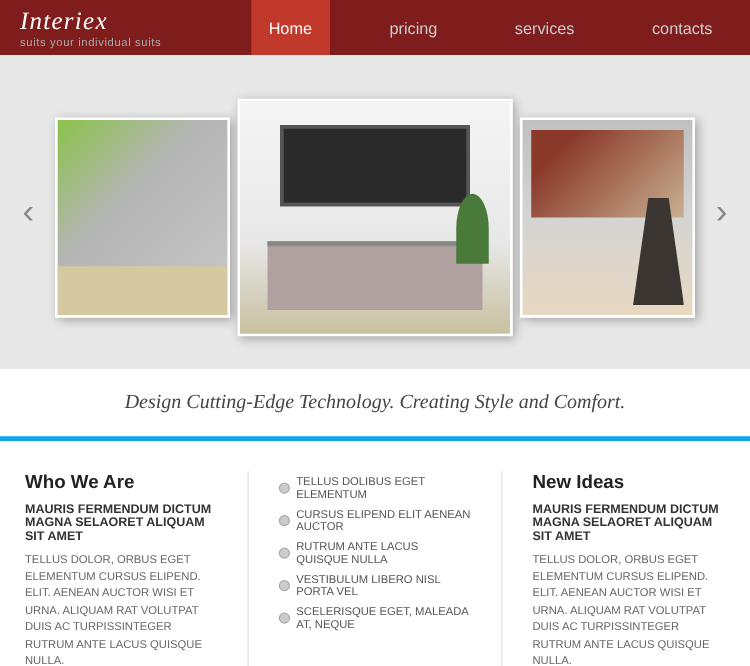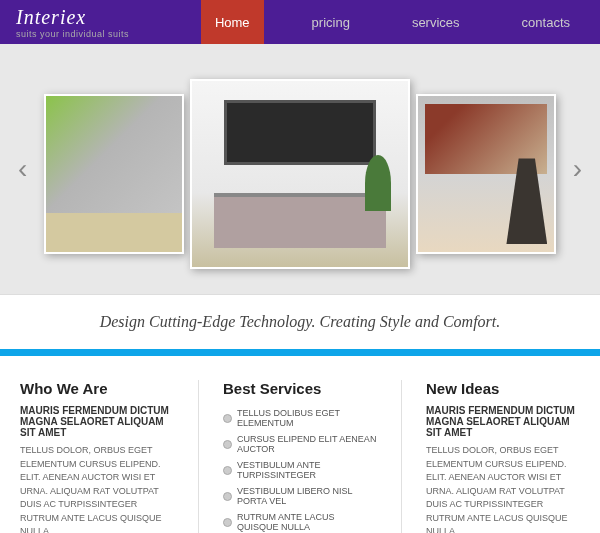--- a/index.html
+++ b/index.html
@@ -2,21 +2,21 @@
 <html><head>
   <meta charset="utf-8">
   <style>
     * { margin: 0; padding: 0; box-sizing: border-box; }
     body { font-family: Arial, sans-serif; background: #f0f0f0; width: 600px; }
 
     
     header {
       display: flex;
       align-items: center;
-      background: #4c1d95;
+      background: #7f1d1d;
       height: 44px;
       padding: 0 16px;
       justify-content: center;
     }
     .logo-area {
       display: flex;
       flex-direction: column;
       margin-right: auto;
       min-width: 120px;
     }
@@ -179,21 +179,21 @@
       width: 30%;
       height: 55%;
       background: #3a3530;
       clip-path: polygon(30% 0%, 70% 0%, 100% 100%, 0% 100%);
     }
 
     
     .tagline-section {
       background: #fff;
       border-top: 1px solid #ddd;
-      border-bottom: 7px solid #0ea5e9;
+      border-bottom: 4px solid #0ea5e9;
       text-align: center;
       padding: 18px 20px;
     }
     .tagline-text {
       font-family: Georgia, serif;
       font-style: italic;
       font-size: 16px;
       color: #444;
     }
 
@@ -304,27 +304,25 @@
   <div class="content-col">
     <div class="col-title">Who We Are</div>
     <div class="col-subtitle">MAURIS FERMENDUM DICTUM MAGNA SELAORET ALIQUAM SIT AMET</div>
     <div class="col-text">TELLUS DOLOR, ORBUS EGET ELEMENTUM CURSUS ELIPEND. ELIT. AENEAN AUCTOR WISI ET URNA. ALIQUAM RAT VOLUTPAT DUIS AC TURPISSINTEGER RUTRUM ANTE LACUS QUISQUE NULLA.</div>
 
   </div>
 
   <div class="divider-col"></div>
 
   <div class="content-col">
-    <div class="col-title">Best Services</div>
     <ul class="services-list">
       <li>TELLUS DOLIBUS EGET ELEMENTUM</li>
       <li>CURSUS ELIPEND ELIT AENEAN AUCTOR</li>
-      <li>VESTIBULUM ANTE TURPISSINTEGER</li>
+      <li>RUTRUM ANTE LACUS QUISQUE NULLA</li>
       <li>VESTIBULUM LIBERO NISL PORTA VEL</li>
-      <li>RUTRUM ANTE LACUS QUISQUE NULLA</li>
       <li>SCELERISQUE EGET, MALEADA AT, NEQUE</li>
 
     </ul>
 
   </div>
 
   <div class="divider-col"></div>
 
   <div class="content-col">
     <div class="col-title">New Ideas</div>

